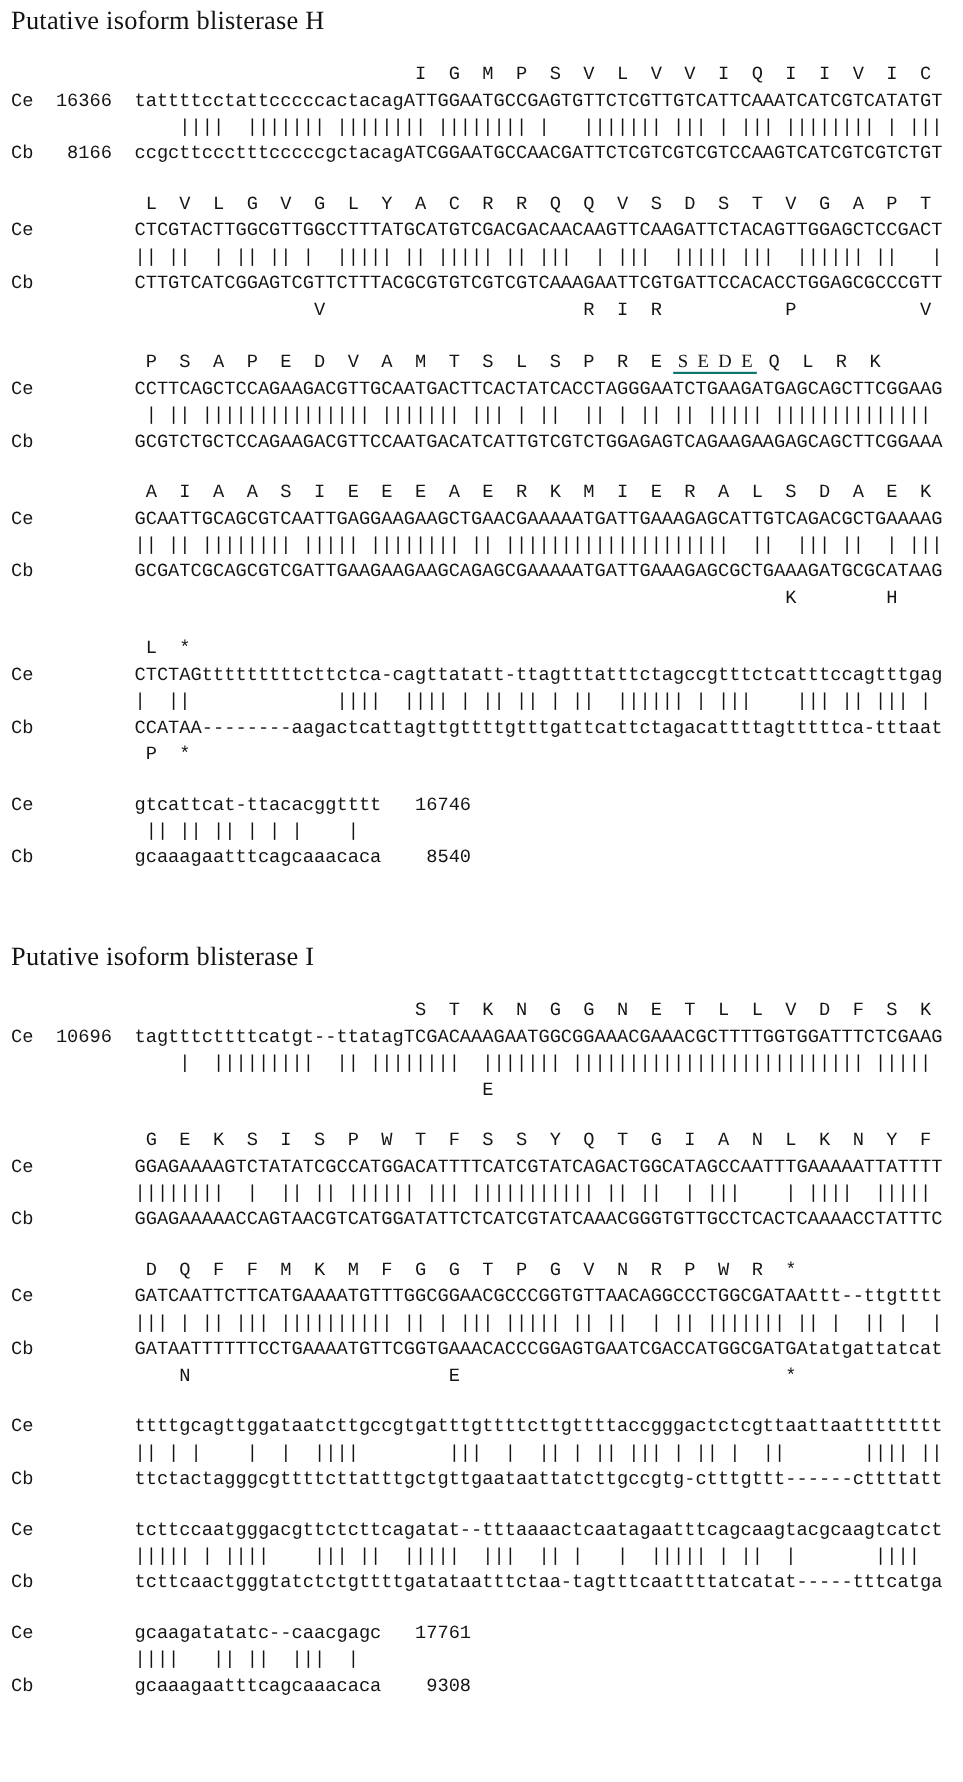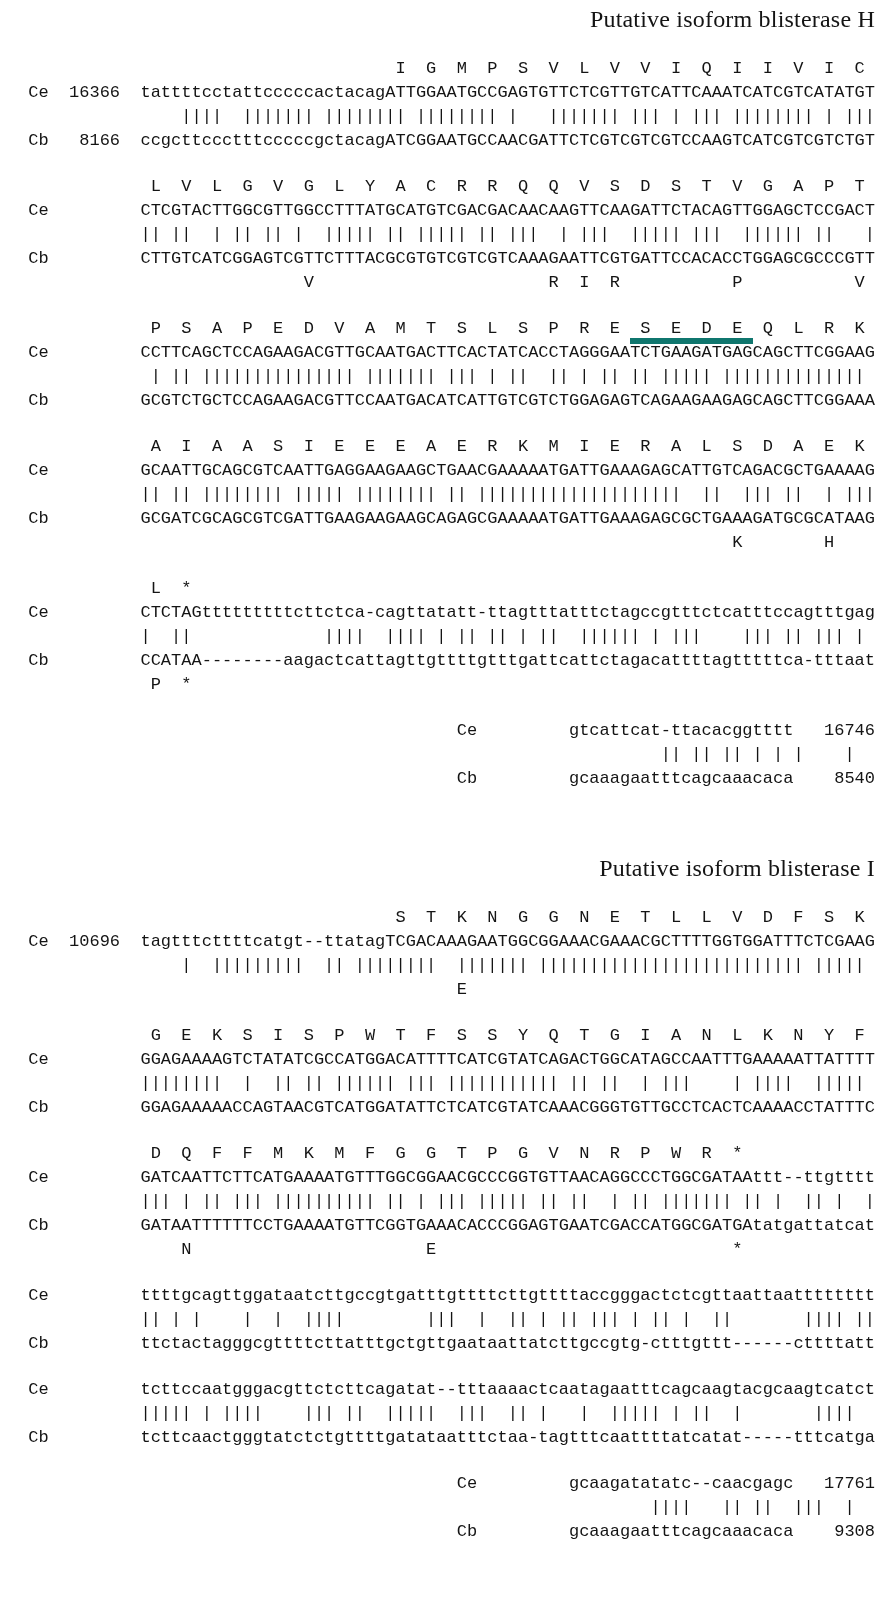--- a/index.html
+++ b/index.html
@@ -1,26 +1,26 @@
 <!DOCTYPE html>
 <html><head>
 <meta charset="utf-8">
 <style>
   html,body{margin:0;padding:0;background:#ffffff;}
   body{width:875px;height:1620px;overflow:hidden;}
   .page{padding:6px 0 0 10px;color:#141414;}
   .sec-title{font-family:"Liberation Serif","DejaVu Serif",serif;font-size:24px;font-weight:normal;
              margin:0 0 24px 0;color:#141414;letter-spacing:.2px;}
-  section.sec{display:block;text-align:right;}
+  section.sec{display:block;}
   section.sec + section.sec .sec-title{margin-top:64px;}
   .blocks{display:block;}
-  .aln-block{margin:0 0 22px 16px;}
+  .aln-block{margin:0 0 22px 0;}
   .line{font-family:"Liberation Mono","DejaVu Sans Mono",monospace;font-size:17px;line-height:24px;
         white-space:pre;color:#141414;}
-  .ul{border-bottom:6px solid #0f766e;}
+  .ul{border-bottom:2px solid #0f766e;font-family:Liberation Serif, serif;}
 </style>
 </head>
 <body>
 
 <div class="page">
   <section class="sec">
     <h2 class="sec-title">Putative isoform blisterase H</h2>
     <div class="blocks">
         <div class="aln-block">
           <div class="line">                                    I  G  M  P  S  V  L  V  V  I  Q  I  I  V  I  C </div>

